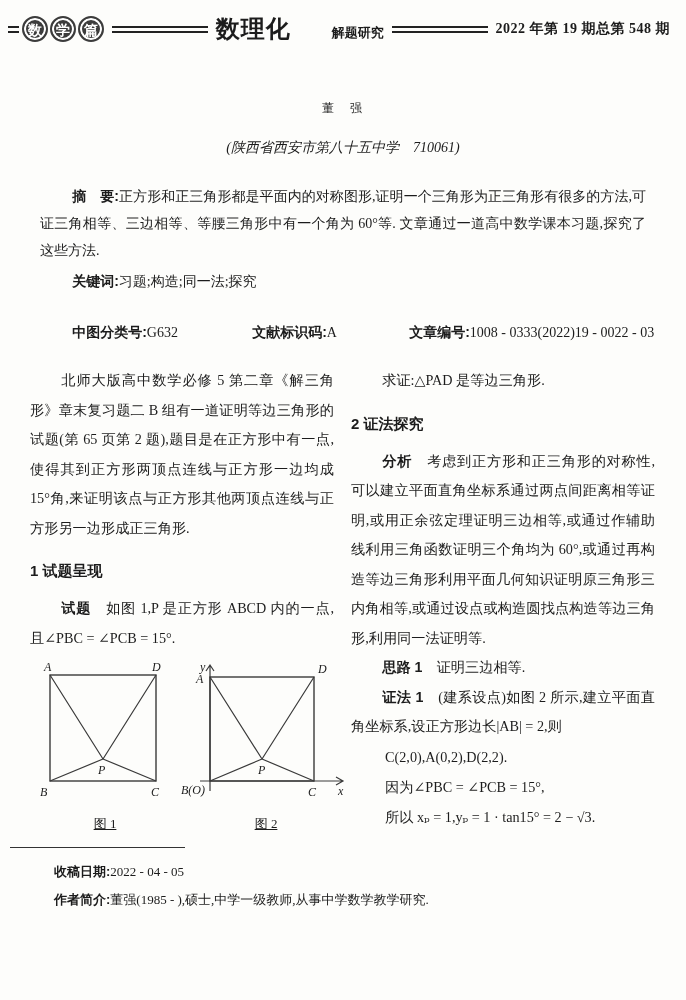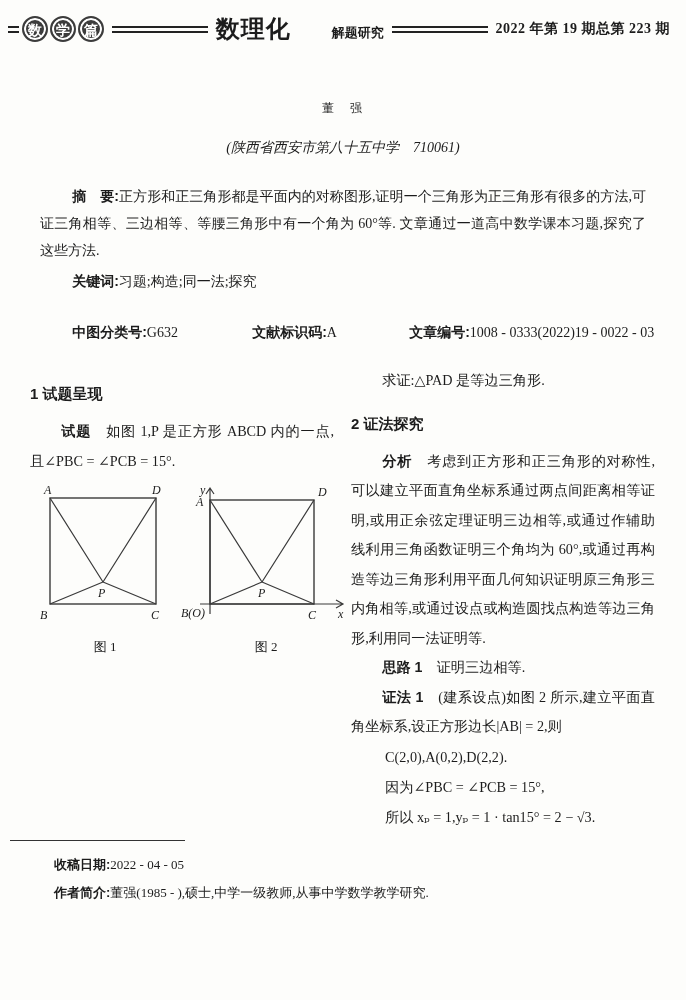--- a/index.html
+++ b/index.html
@@ -41,21 +41,21 @@
   
   .columns { display:flex; gap:17px; margin-top:20px; }
   .col { width:304px; font-size:14.2px; line-height:29.5px; text-align:justify; }
   .body-para { text-indent:2.2em; }
   .sec-heading { font:bold 15px/1 "Liberation Sans","DejaVu Sans",sans-serif; margin:20px 0 16px 0; }
   .eq { padding-left:2.4em; line-height:30px; white-space:nowrap; }
   
   .figs { display:flex; margin-top:6px; }
   .fig { text-align:center; }
   .fig svg { display:block; }
-  .fig-caption { font-size:13px; margin-top:2px; }
+  .fig-caption { font-size:13px; margin-top:2px;text-decoration:underline; }
   .fig text { font:italic 12px "Liberation Serif",serif; fill:#1c1c1c; }
   .fig path, .fig line, .fig rect { stroke:#3a3a3a; fill:none; }
   
   .foot-sep { border:none; border-top:1.4px solid #333; width:175px; margin:8px 0 10px -20px; }
   .footnotes { font-size:13px; line-height:28px; }
   .footnotes p { text-indent:24px; text-align:justify; }
 </style>
 </head>
 <body>
 
@@ -67,39 +67,40 @@
       <div class="coin">数</div>
       <div class="coin">学</div>
       <div class="coin">篇</div>
     </div>
     <div class="dbl grow"></div>
     <div class="masthead">
       <span class="masthead-main">数理化</span>
       <span class="masthead-sub">解题研究</span>
     </div>
     <div class="dbl grow"></div>
-    <div class="issue">2022 年第 19 期总第 223 期</div>
+    <div class="issue">2022 年第 19 期总第 548 期</div>
   </div>
 
   <div class="author">董　强</div>
   <div class="affiliation kai">(陕西省西安市第八十五中学　710061)</div>
 
   <p class="abstract-block"><span class="lbl">摘　要:</span><span class="kai">正方形和正三角形都是平面内的对称图形,证明一个三角形为正三角形有很多的方法,可证三角相等、三边相等、等腰三角形中有一个角为 60°等. 文章通过一道高中数学课本习题,探究了这些方法.</span></p>
 
   <p class="kw-line"><span class="lbl">关键词:</span><span class="kai">习题;构造;同一法;探究</span></p>
 
   <div class="meta-line">
     <span class="pair"><span class="lbl">中图分类号:</span><span>G632</span></span>
     <span class="pair"><span class="lbl">文献标识码:</span><span>A</span></span>
     <span class="pair"><span class="lbl">文章编号:</span><span>1008 - 0333(2022)19 - 0022 - 03</span></span>
   </div>
 
   <div class="columns">
 
     <div class="col">
+      <p class="body-para">北师大版高中数学必修 5 第二章《解三角形》章末复习题二 B 组有一道证明等边三角形的试题(第 65 页第 2 题),题目是在正方形中有一点,使得其到正方形两顶点连线与正方形一边均成 15°角,来证明该点与正方形其他两顶点连线与正方形另一边形成正三角形.</p>
       <h2 class="sec-heading">1 试题呈现</h2>
       <p class="body-para"><span class="lbl">试题</span>　<span>如图 1,P 是正方形 ABCD 内的一点,且∠PBC = ∠PCB = 15°.</span></p>
 
       <div class="figs">
 
         <div class="fig">
           <svg width="150" height="148" viewBox="0 0 150 148">
             <rect x="20" y="16" width="106" height="106" stroke-width="1.4"></rect>
             <path d="M20 16 L73 100 M126 16 L73 100 M20 122 L73 100 M126 122 L73 100" stroke-width="1.2"></path>
             <text x="14" y="12">A</text>

